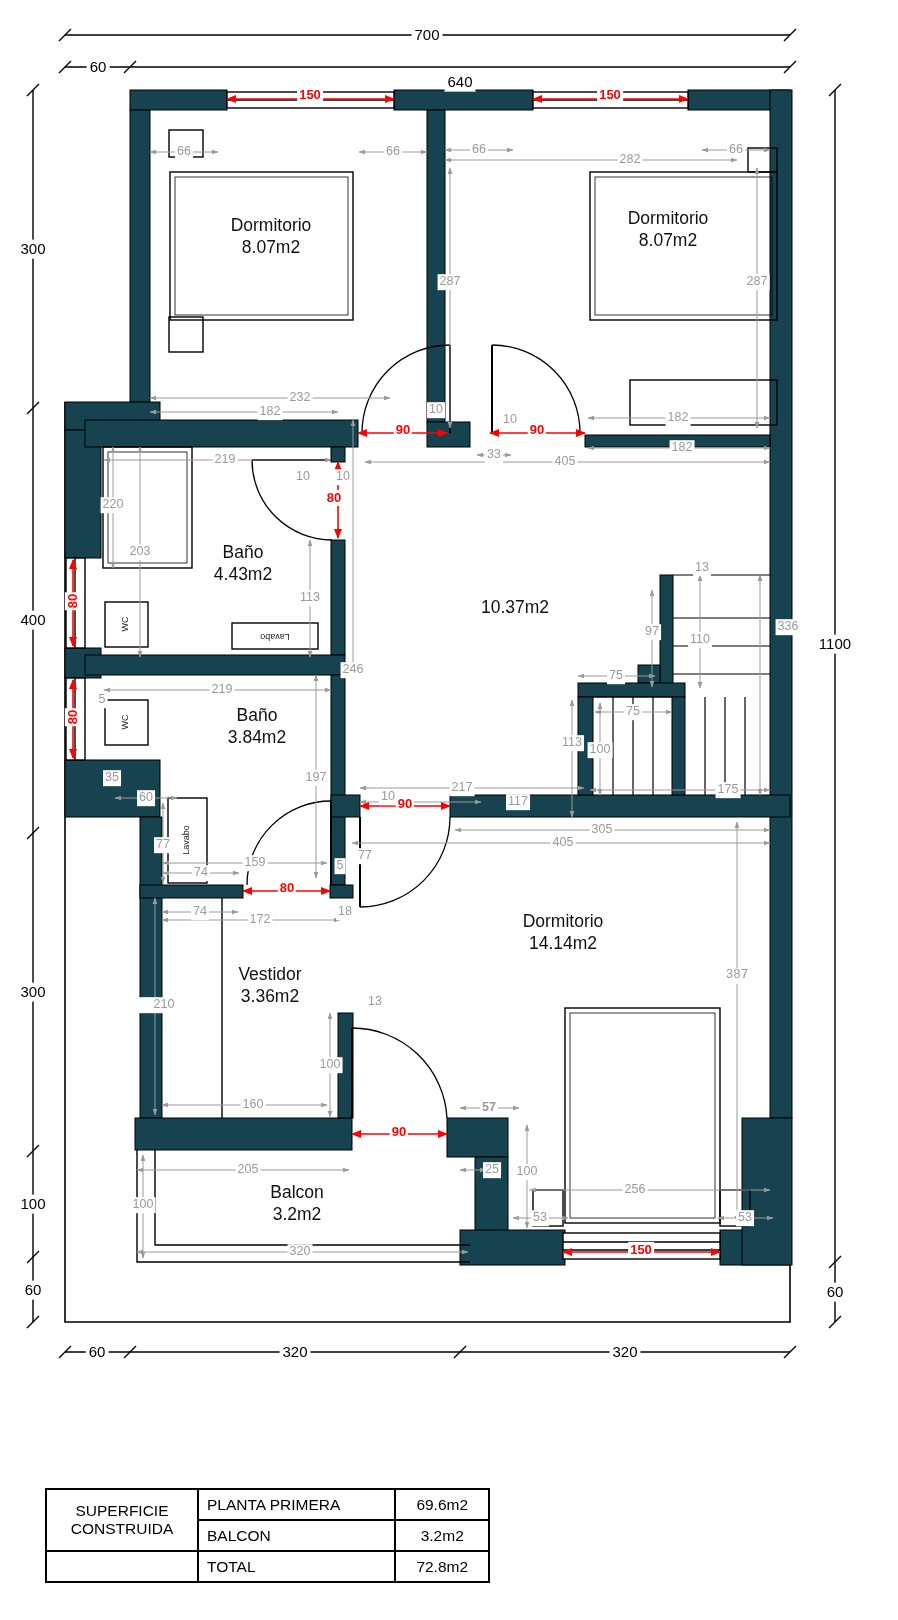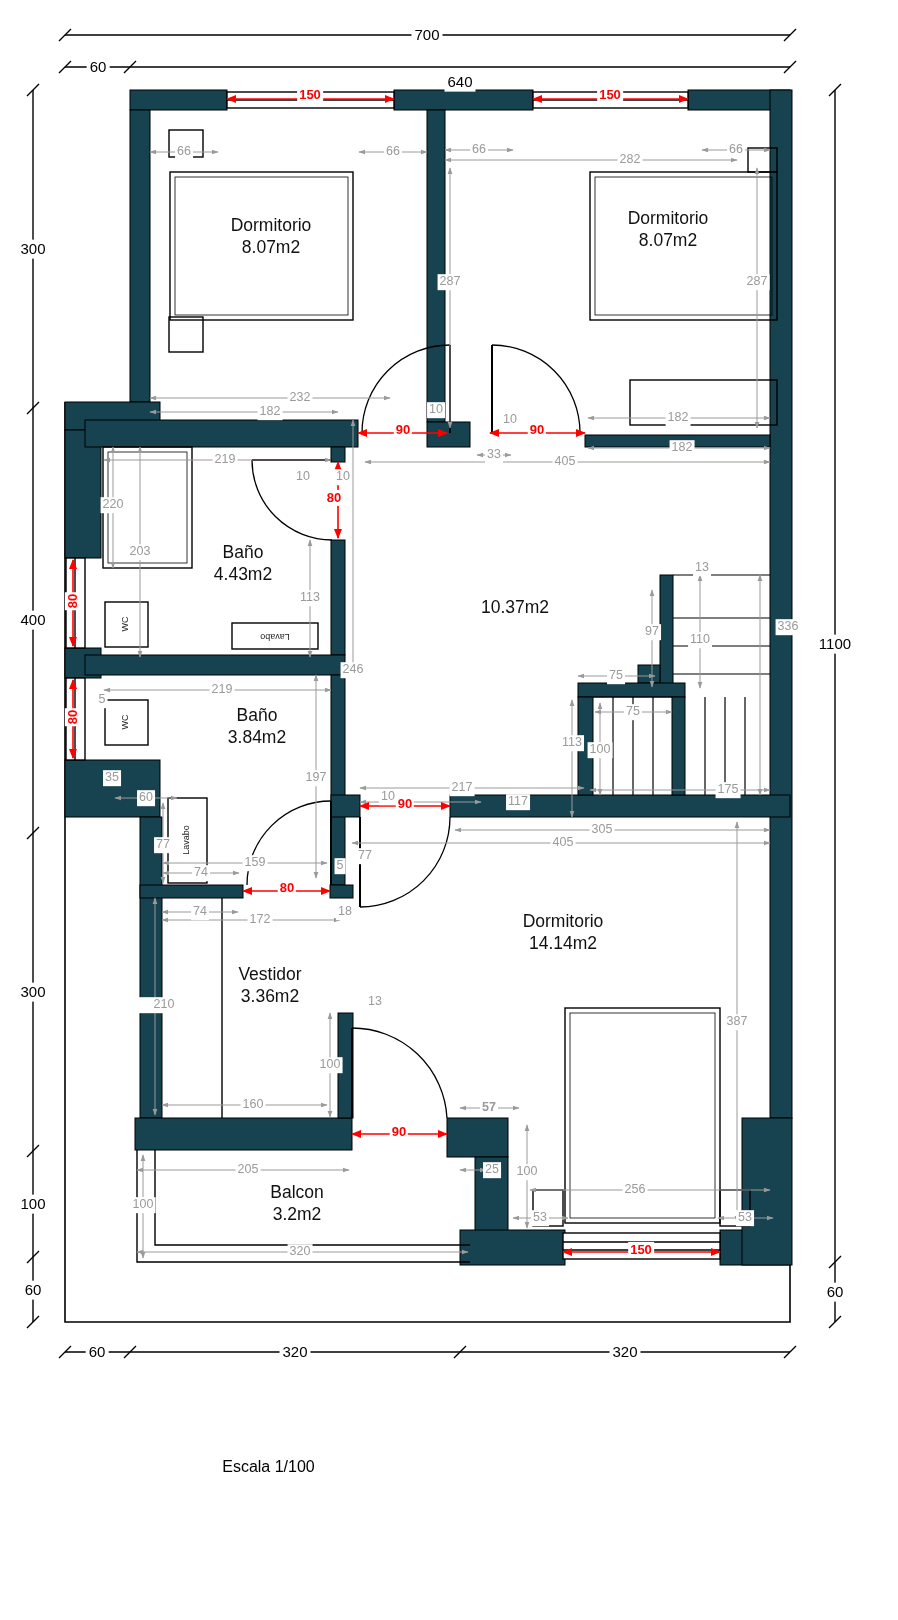--- a/index.html
+++ b/index.html
@@ -361,21 +361,21 @@
       <div class="lbl g" style="left: 616px; top: 676px; transform: translate(-50%, -50%);">75</div>
       <div class="lbl g" style="left: 633px; top: 712px; transform: translate(-50%, -50%);">75</div>
       <div class="lbl g" style="left: 572px; top: 743px; transform: translate(-50%, -50%);">113</div>
       <div class="lbl g" style="left: 600px; top: 750px; transform: translate(-50%, -50%);">100</div>
       <div class="lbl g" style="left: 728px; top: 790px; transform: translate(-50%, -50%);">175</div>
       <div class="lbl g" style="left: 462px; top: 788px; transform: translate(-50%, -50%);">217</div>
       <div class="lbl g" style="left: 518px; top: 802px; transform: translate(-50%, -50%);">117</div>
       <div class="lbl g" style="left: 388px; top: 797px; transform: translate(-50%, -50%);">10</div>
       <div class="lbl g" style="left: 602px; top: 830px; transform: translate(-50%, -50%);">305</div>
       <div class="lbl g" style="left: 563px; top: 843px; transform: translate(-50%, -50%);">405</div>
-      <div class="lbl g" style="left: 737px; top: 1022px; transform: translate(-50%, -50%);">387</div>
+      <div class="lbl g" style="left: 737px; top: 976px; transform: translate(-50%, -50%); font-family: Liberation Mono, monospace;">387</div>
       <div class="lbl g" style="left: 489px; top: 1108px; transform: translate(-50%, -50%); font-weight: bold;">57</div>
       <div class="lbl g" style="left: 248px; top: 1170px; transform: translate(-50%, -50%);">205</div>
       <div class="lbl g" style="left: 492px; top: 1170px; transform: translate(-50%, -50%);">25</div>
       <div class="lbl g" style="left: 143px; top: 1205px; transform: translate(-50%, -50%);">100</div>
       <div class="lbl g" style="left: 300px; top: 1252px; transform: translate(-50%, -50%);">320</div>
       <div class="lbl g" style="left: 527px; top: 1172px; transform: translate(-50%, -50%);">100</div>
       <div class="lbl g" style="left: 635px; top: 1190px; transform: translate(-50%, -50%);">256</div>
       <div class="lbl g" style="left: 540px; top: 1218px; transform: translate(-50%, -50%);">53</div>
       <div class="lbl g" style="left: 745px; top: 1218px; transform: translate(-50%, -50%);">53</div>
       <div class="lbl room" style="left: 271px; top: 237px; transform: translate(-50%, -50%);">Dormitorio
@@ -392,14 +392,31 @@
       <div class="lbl room" style="left: 563px; top: 933px; transform: translate(-50%, -50%);">Dormitorio
 14.14m2</div>
       <div class="lbl room" style="left: 297px; top: 1204px; transform: translate(-50%, -50%);">Balcon
 3.2m2</div>
       <div class="lbl fx" style="left: 126px; top: 624px; transform: translate(-50%, -50%) rotate(-90deg);">WC</div>
       <div class="lbl fx" style="left: 126px; top: 722px; transform: translate(-50%, -50%) rotate(-90deg);">WC</div>
       <div class="lbl fx" style="left: 275px; top: 636px; transform: translate(-50%, -50%) rotate(180deg);">Lavabo</div>
       <div class="lbl fx" style="left: 187px; top: 840px; transform: translate(-50%, -50%) rotate(-90deg);">Lavabo</div>
     </div>
 
-  <div id="scale-line">Escala 1/100</div>
+  <table id="area-table">
+    <tbody>
+      <tr>
+        <td class="hd" rowspan="2">SUPERFICIE CONSTRUIDA</td>
+        <td class="nm">PLANTA PRIMERA</td>
+        <td class="vl">69.6m2</td>
+      </tr>
+      <tr>
+        <td class="nm">BALCON</td>
+        <td class="vl">3.2m2</td>
+      </tr>
+      <tr>
+        <td class="hd"></td>
+        <td class="nm">TOTAL</td>
+        <td class="vl">72.8m2</td>
+      </tr>
+    </tbody>
+  </table>
 </div>
 
 </body></html>

